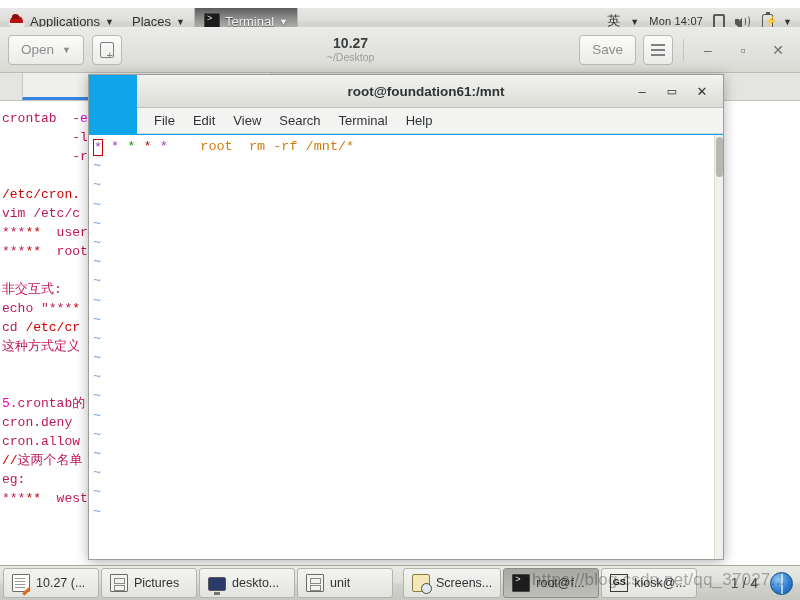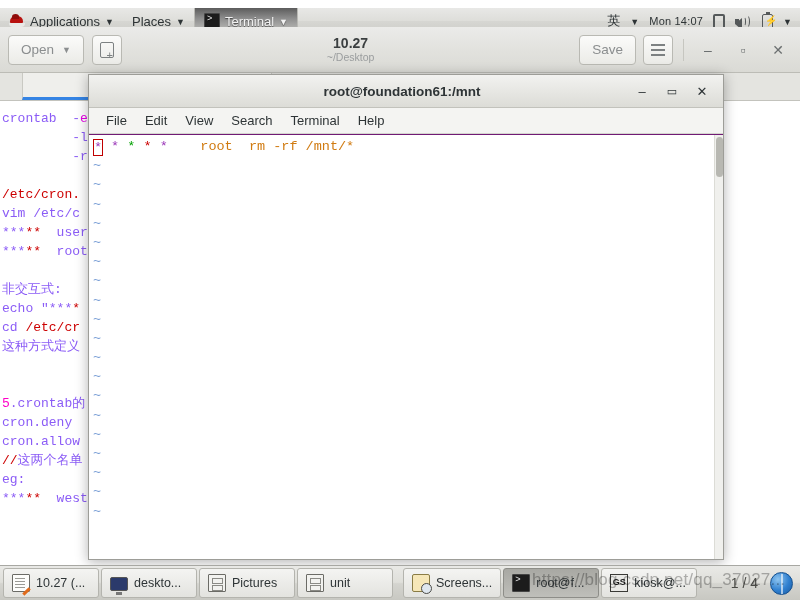--- a/index.html
+++ b/index.html
@@ -104,28 +104,29 @@
   .gedit-body {
     position:absolute; left:0; top:76px; width:800px; height:462px;
     background:#fff; overflow:hidden;
     font-family: "Liberation Mono", monospace; font-size: 13px;
     color: #1a1a1a; padding: 6px 0 0 2px;
   }
   .gline { height: 19px; white-space: pre; line-height:19px; }
   .c-red { color:#cc0000; }
   .c-mag { color:#e800e8; }
   .c-pink{ color:#ff00c8; }
-  .c-dark{ color:#8b5cf6; }
+  .c-dark{ color:#be185d; }
 
   
   .term-win {
     position:absolute; left:88px; top:74px; width:636px; height:486px;
-    background:#701a75;
+    background:#0ea5e9;
     border:1px solid #9d9d98;
     box-shadow: 0 2px 12px rgba(0,0,0,.30);
+    padding-left: 48px;
   }
   .term-titlebar {
     height: 33px; width:100%;
     background: linear-gradient(to bottom,#f2f2f0 0%, #e6e6e2 55%, #dcdcd7 100%);
     border-bottom:1px solid #c2c2bc;
     display:flex; align-items:center; position:relative;
   }
   .term-title { flex:1; text-align:center; font-size:13.5px; font-weight:bold; color:#2e3436; padding-left:80px;}
   .term-ctrls { display:flex; align-items:center; gap:16px; padding-right:14px; }
   .term-ctrl { color:#2e3436; font-size:13px; width:14px; text-align:center; cursor:default; }
@@ -381,26 +382,26 @@
       </div>
     </div>
   </div>
 
   <div class="taskbar" id="taskbar">
       <div class="tb-item">
         <span class="ic ic-notepad"></span>
         <span>10.27 (...</span>
       </div>
       <div class="tb-item">
+        <span class="ic ic-drawer"></span>
+        <span>Pictures</span>
+      </div>
+      <div class="tb-item">
         <span class="ic ic-monitor"></span>
         <span>deskto...</span>
-      </div>
-      <div class="tb-item">
-        <span class="ic ic-drawer"></span>
-        <span>Pictures</span>
       </div>
       <div class="tb-item">
         <span class="ic ic-drawer"></span>
         <span>unit</span>
       </div>
       <span class="tb-spacer"></span>
       <div class="tb-item">
         <span class="ic ic-shot"></span>
         <span>Screens...</span>
       </div>

